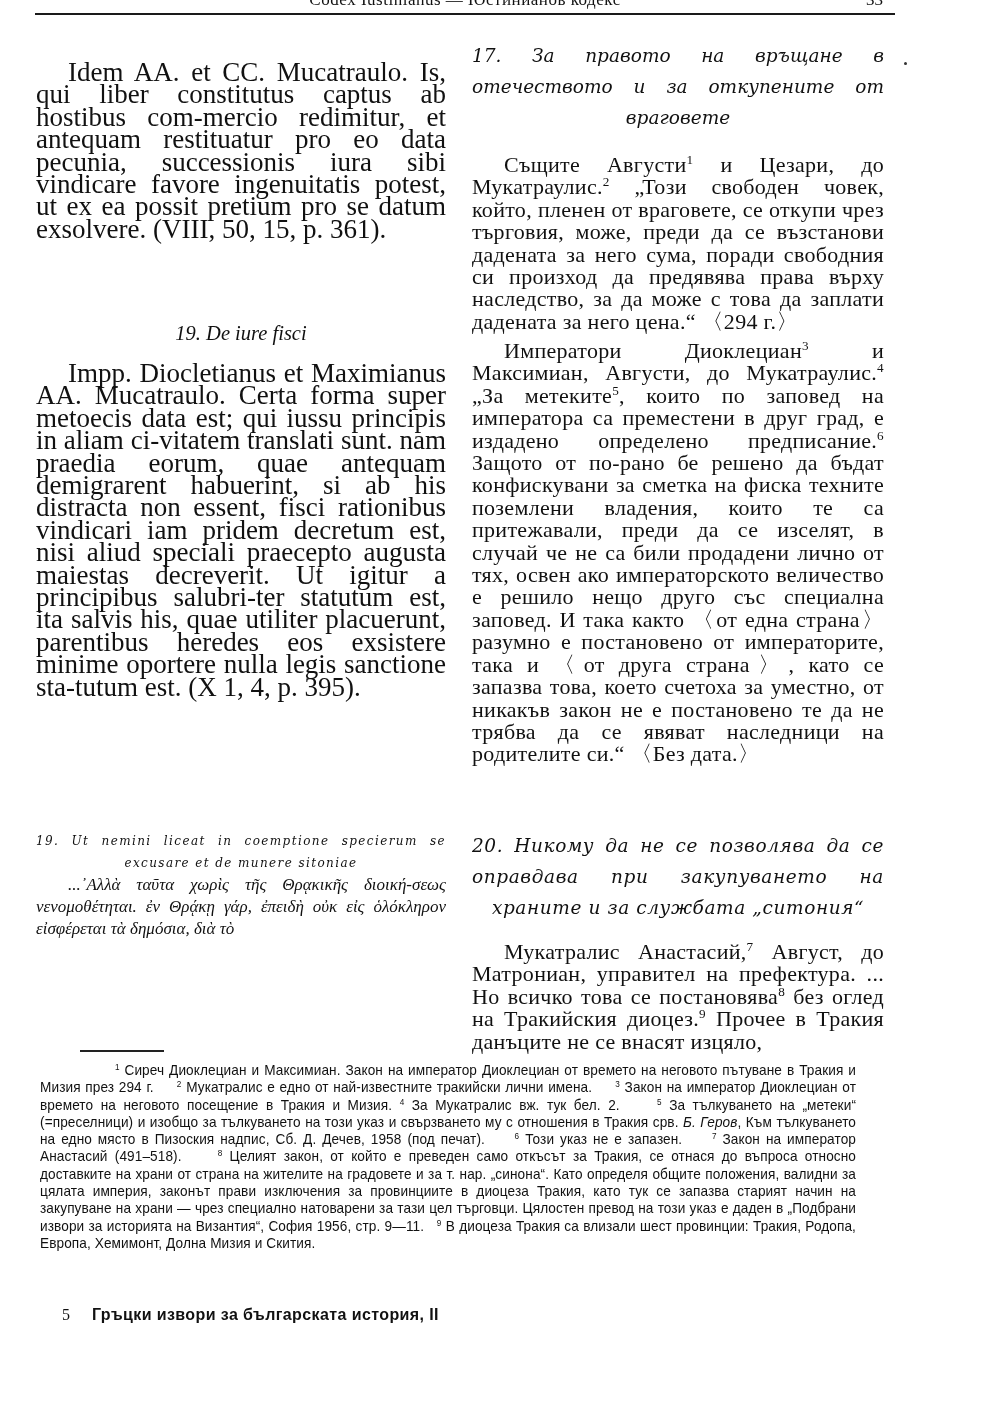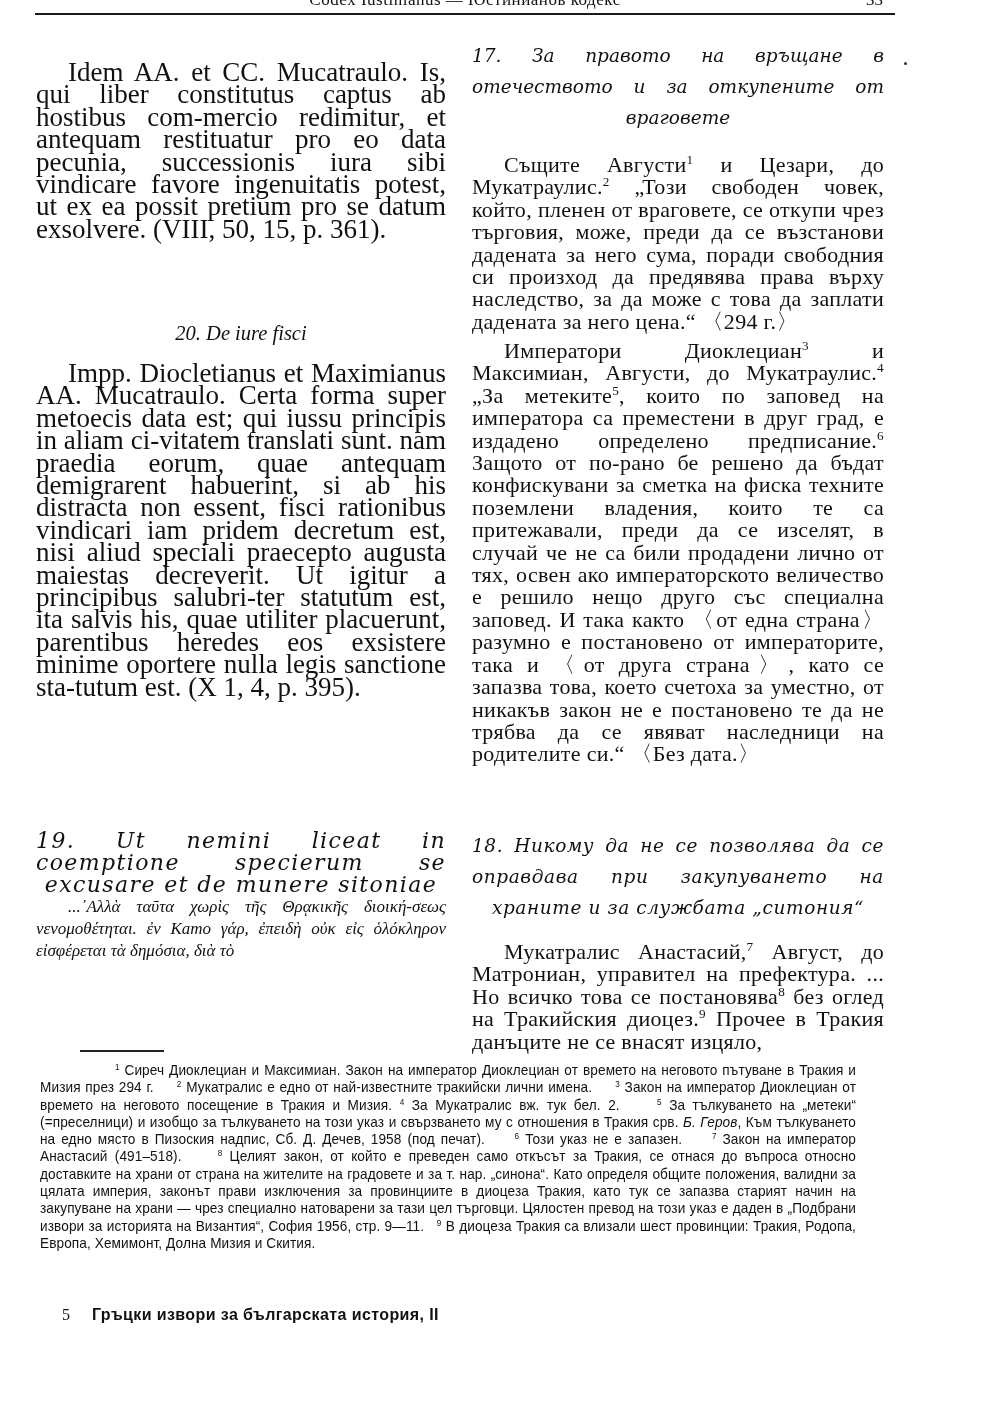--- a/index.html
+++ b/index.html
@@ -20,21 +20,21 @@
   .col {
     position: absolute; font-size: 20px; line-height: 22.4px;
   }
   .col.left { left: 36px; width: 410px; }
   .col.right { left: 472px; width: 412px; }
   .heading {
     font-style: italic; text-align: justify; text-align-last: center;
     font-size: 20.5px; line-height: 22px; margin: 0;
   }
   .heading.cyr { font-family: "DejaVu Serif", serif; font-size: 18.5px; line-height: 31px; }
-  .heading.wide { letter-spacing: 1.4px; font-family: "DejaVu Serif", serif; font-size: 22px; }
+  .heading.wide { letter-spacing: 1.4px; font-family: "DejaVu Serif", serif; font-size: 12px; }
   .para {
     text-align: justify; margin: 0; text-indent: 32px; hyphens: manual;
   }
   .para.cyr { font-size: 22px; line-height: 22.4px; letter-spacing: 0.3px; }
   .para.latin { font-size: 27px; line-height: 22.4px; }
   .greek { font-style: italic; font-size: 17px; line-height: 22px; text-align: justify; margin: 0; text-indent: 32px; }
   sup { font-size: 60%; line-height: 0; vertical-align: 0.6em; }
   .fn-rule {
     position: absolute; left: 80px; top: 1050px; width: 84px; height: 1.5px; background: #222;
   }
@@ -66,33 +66,33 @@
 
 <div class="col left" style="top:40px">
   <p class="para latin" style="margin-top:21px">Idem AA. et CC. Mucatraulo. Is, qui liber constitutus captus ab hostibus com-mercio redimitur, et antequam restituatur pro eo data pecunia, successionis iura sibi vindicare favore ingenuitatis potest, ut ex ea possit pretium pro se datum exsolvere. (VIII, 50, 15, p. 361).</p>
 </div>
 <div class="col right" style="top:40px">
   <p class="heading cyr">17. За правото на връщане в отечеството и за откупените от враговете</p>
   <p class="para cyr" style="margin-top:21px"><span>Същите Августи</span><sup>1</sup><span> и Цезари, до Мукатраулис.</span><sup>2</sup><span> „Този свободен човек, който, пленен от враговете, се откупи чрез търговия, може, преди да се възстанови дадената за него сума, поради свободния си произход да предявява права върху наследство, за да може с това да заплати дадената за него цена.“ 〈294 г.〉</span></p>
 </div>
 
 <div class="col left" style="top:322px">
-  <p class="heading">20. De iure fisci</p>
+  <p class="heading">19. De iure fisci</p>
   <p class="para latin" style="margin-top:18px">Impp. Diocletianus et Maximianus AA. Mucatraulo. Certa forma super metoecis data est; qui iussu principis in aliam ci-vitatem translati sunt. nam praedia eorum, quae antequam demigrarent habuerint, si ab his distracta non essent, fisci rationibus vindicari iam pridem decretum est, nisi aliud speciali praecepto augusta maiestas decreverit. Ut igitur a principibus salubri-ter statutum est, ita salvis his, quae utiliter placuerunt, parentibus heredes eos exsistere minime oportere nulla legis sanctione sta-tutum est. (X 1, 4, p. 395).</p>
 </div>
 <div class="col right" style="top:322px">
   <p class="para cyr" style="margin-top:18px"><span>Императори Диоклециан</span><sup>3</sup><span> и Максимиан, Августи, до Мукатраулис.</span><sup>4</sup><span> „За метеките</span><sup>5</sup><span>, които по заповед на императора са преместени в друг град, е издадено определено предписание.</span><sup>6</sup><span> Защото от по-рано бе решено да бъдат конфискувани за сметка на фиска техните поземлени владения, които те са притежавали, преди да се изселят, в случай че не са били продадени лично от тях, освен ако императорското величество е решило нещо друго със специална заповед. И така както 〈от една страна〉 разумно е постановено от императорите, така и 〈от друга страна〉, като се запазва това, което счетоха за уместно, от никакъв закон не е постановено те да не трябва да се явяват наследници на родителите си.“ 〈Без дата.〉</span></p>
 </div>
 
 <div class="col left" style="top:830px">
   <p class="heading wide">19. Ut nemini liceat in coemptione specierum se excusare et de munere sitoniae</p>
-  <p class="greek">...᾿Αλλὰ ταῦτα χωρὶς τῆς Θρᾳκικῆς διοική-σεως νενομοθέτηται. ἐν Като γάρ, ἐπειδὴ οὐκ εἰς ὁλόκληρον εἰσφέρεται τὰ δημόσια, διὰ τὸ</p>
+  <p class="greek">...᾿Αλλὰ ταῦτα χωρὶς τῆς Θρᾳκικῆς διοική-σεως νενομοθέτηται. ἐν Θρᾴκῃ γάρ, ἐπειδὴ οὐκ εἰς ὁλόκληρον εἰσφέρεται τὰ δημόσια, διὰ τὸ</p>
 </div>
 <div class="col right" style="top:830px">
-  <p class="heading cyr" style="letter-spacing:0.6px">18. Никому да не се позволява да се оправдава при закупуването на храните и за службата „ситония“</p>
+  <p class="heading cyr" style="letter-spacing:0.6px">20. Никому да не се позволява да се оправдава при закупуването на храните и за службата „ситония“</p>
   <p class="para cyr" style="margin-top:18px"><span>Мукатралис Анастасий,</span><sup>7</sup><span> Август, до Матрониан, управител на префектура. ... Но всичко това се постановява</span><sup>8</sup><span> без оглед на Тракийския диоцез.</span><sup>9</sup><span> Прочее в Тракия данъците не се внасят изцяло,</span></p>
 </div>
 
 <div class="fn-rule"></div>
 
 <div class="footnotes">
   <span class="fn"><sup>1</sup> <span>Сиреч Диоклециан и Максимиан. Закон на император Диоклециан от времето на неговото пътуване в Тракия и Мизия през 294 г.</span></span>&nbsp;&nbsp;&nbsp;&nbsp;
   <span class="fn"><sup>2</sup> <span>Мукатралис е едно от най-известните тракийски лични имена.</span></span>&nbsp;&nbsp;&nbsp;&nbsp;
   <span class="fn"><sup>3</sup> <span>Закон на император Диоклециан от времето на неговото посещение в Тракия и Мизия.</span></span>
   <span class="fn"><sup>4</sup> <span>За Мукатралис вж. тук бел. 2.</span></span>&nbsp;&nbsp;&nbsp;&nbsp;

